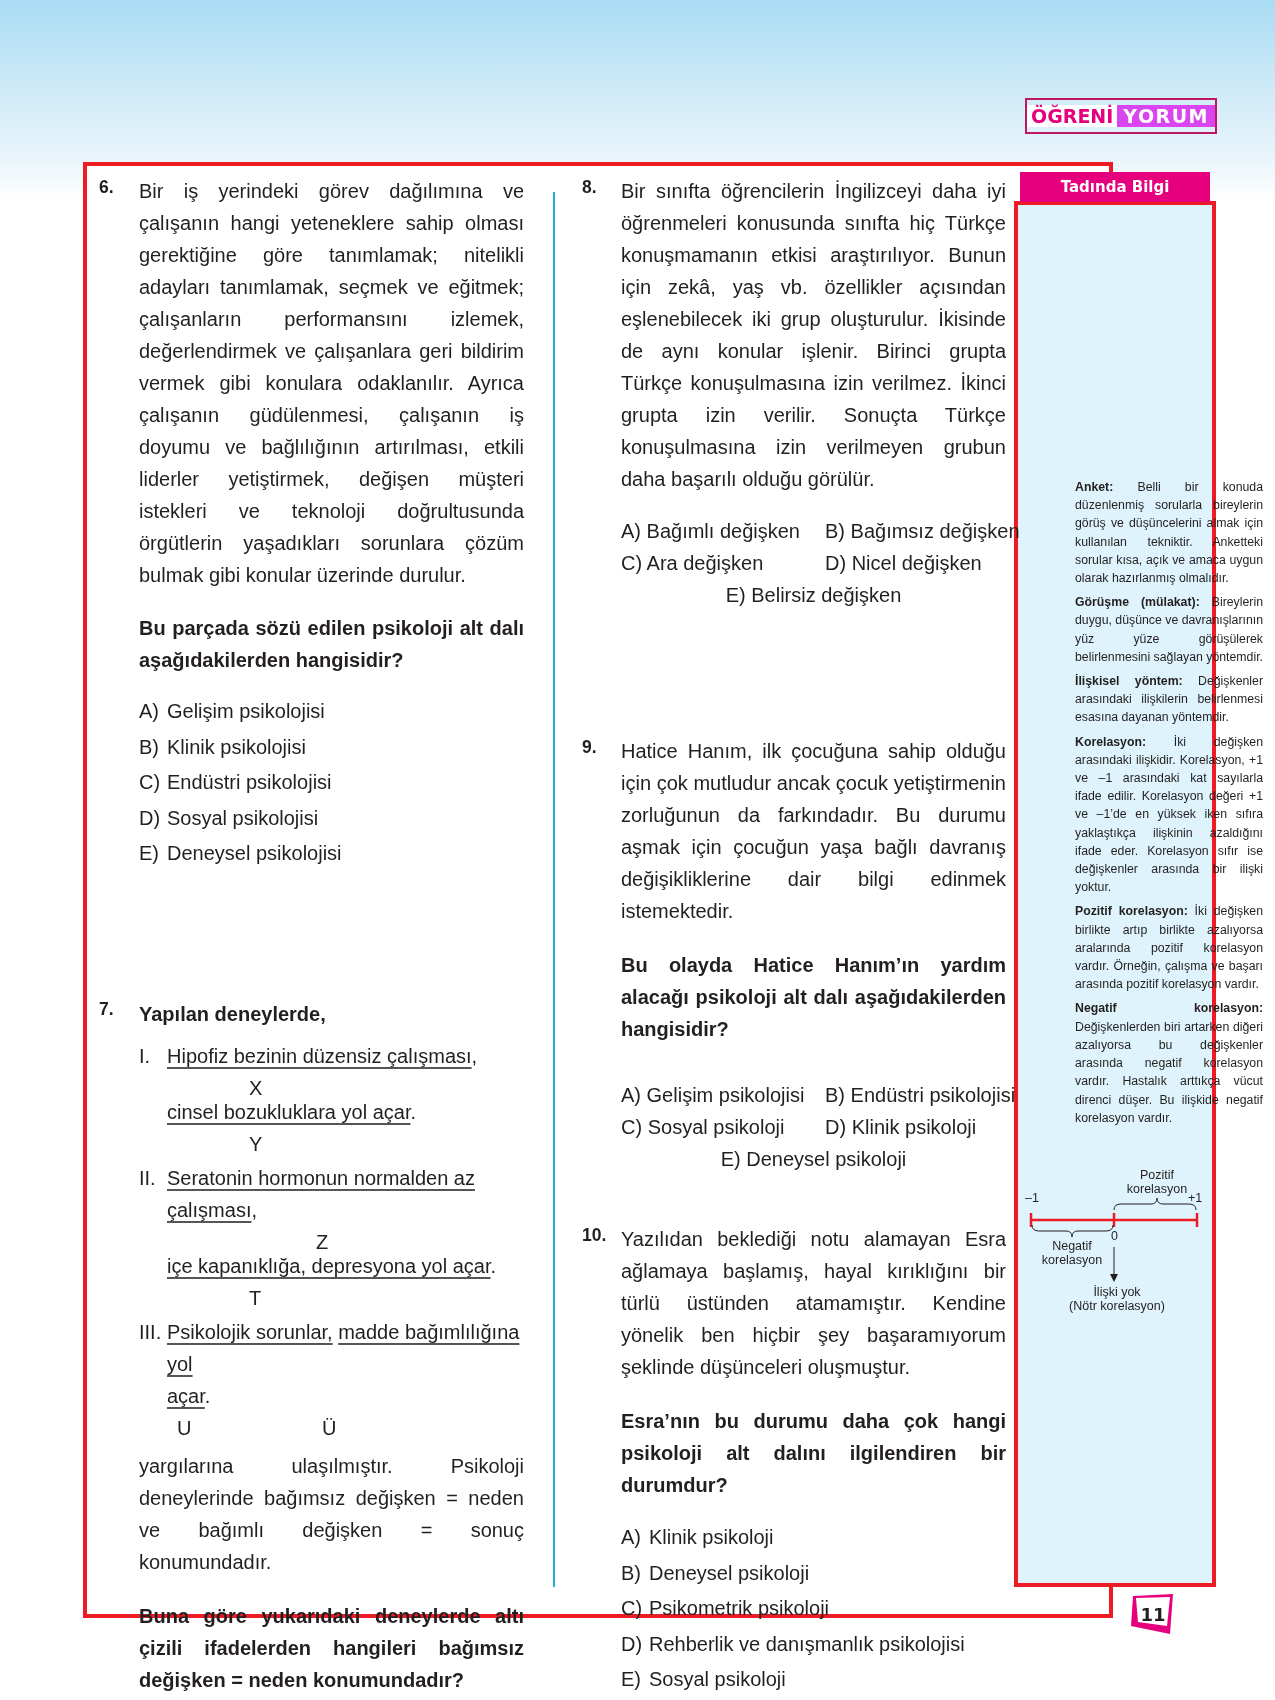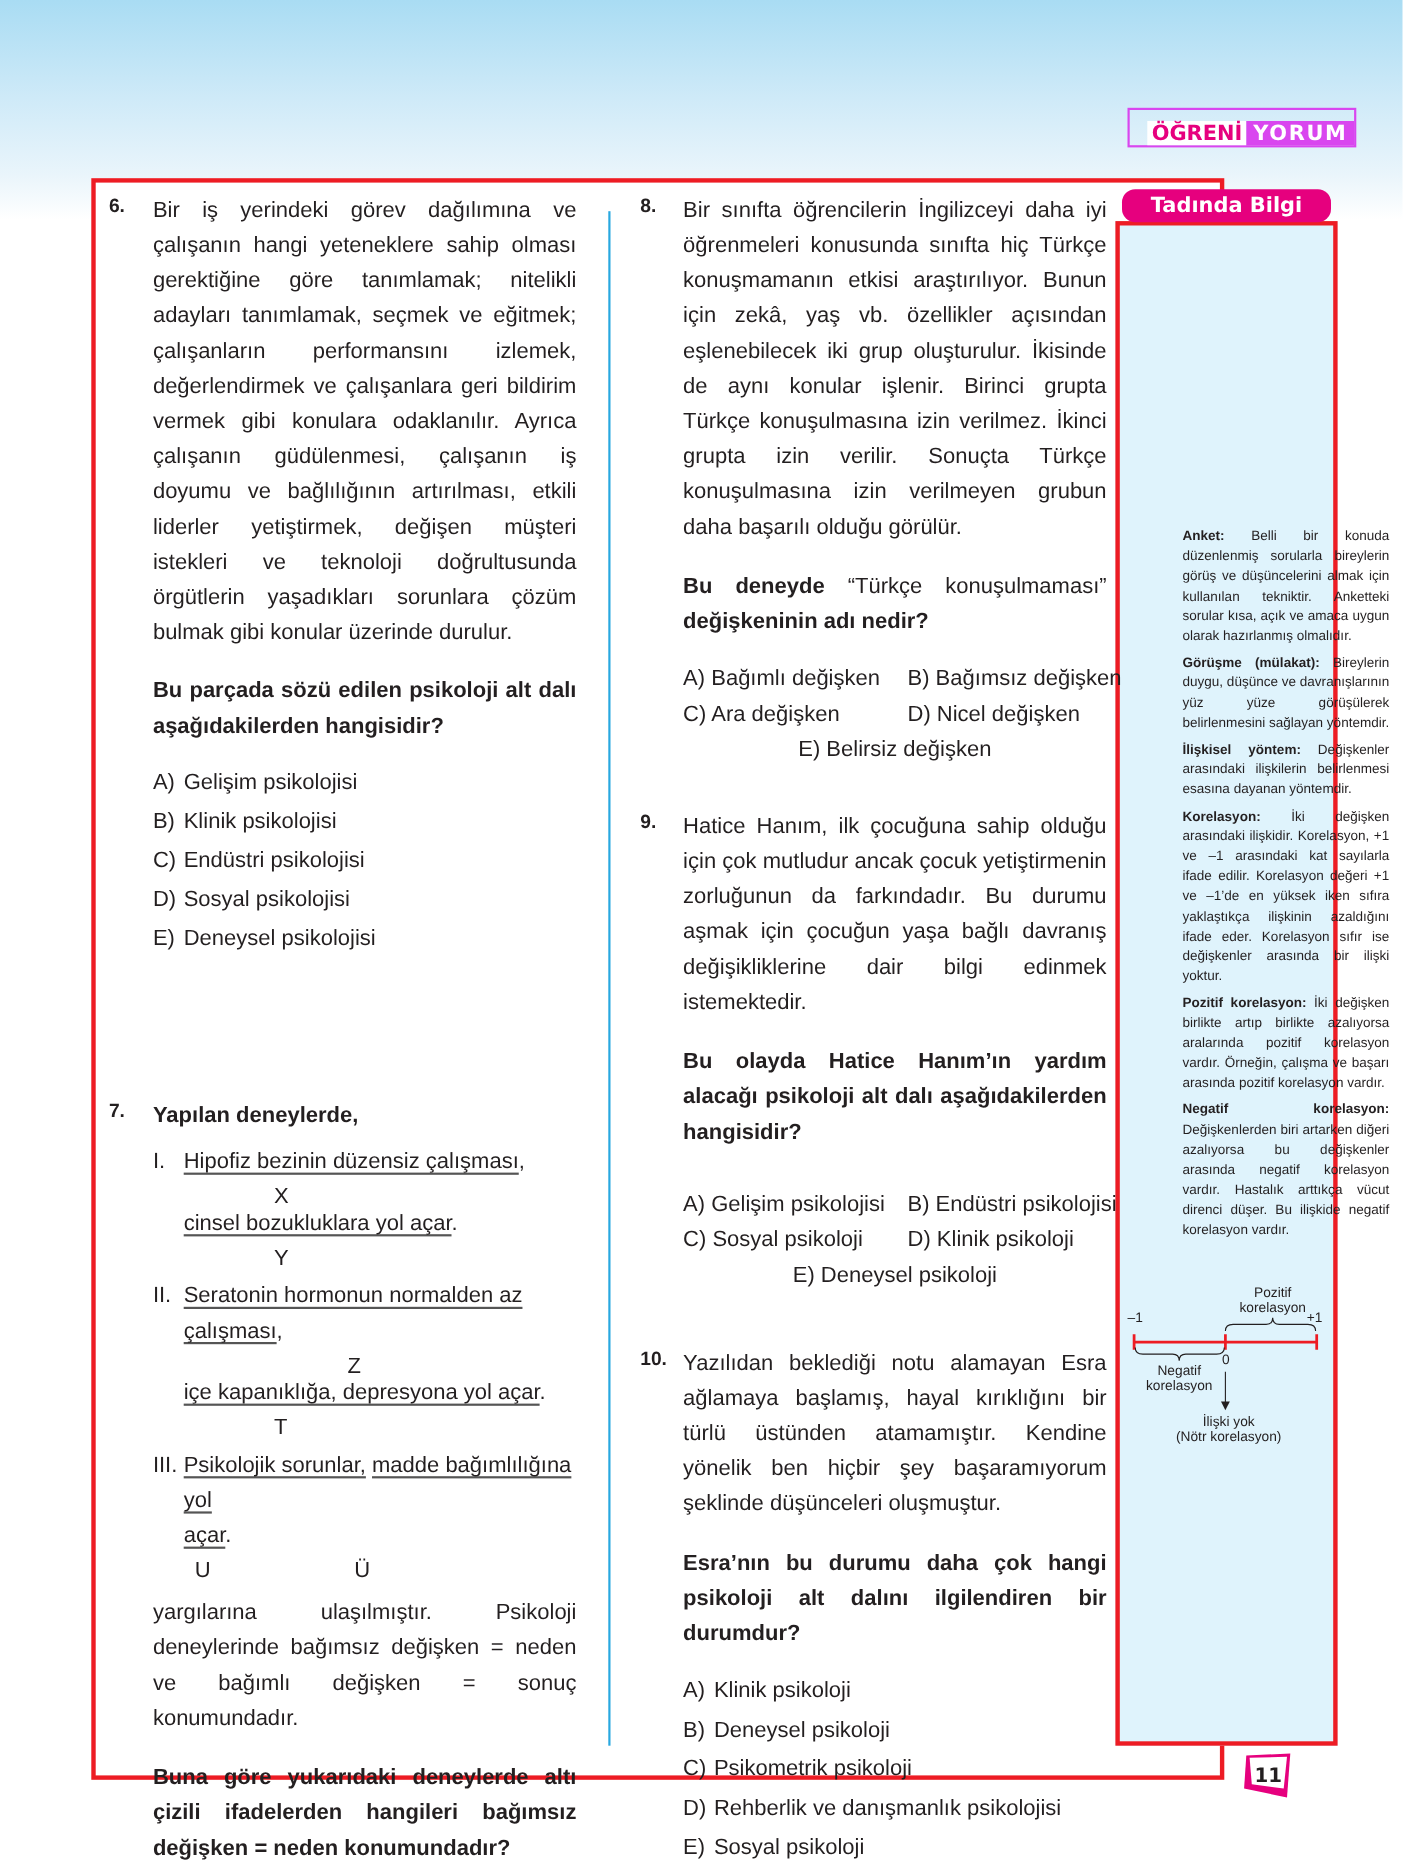--- a/index.html
+++ b/index.html
@@ -3,36 +3,36 @@
 <meta charset="utf-8">
 <style>
   html, body { margin: 0; padding: 0; }
   body {
     width: 1275px; height: 1700px; position: relative; overflow: hidden;
     background: linear-gradient(to bottom, #a9dcf3 0px, #cfeaf8 90px, #eaf5fb 160px, #ffffff 200px, #ffffff 100%);
     font-family: "Liberation Sans", sans-serif; color: #231f20;
   }
   .brand {
     position: absolute; left: 1025px; top: 98px; height: 32px;
-    display: flex; align-items: flex-end; border: 2px solid #d946ef;
-    font-family: "DejaVu Sans", sans-serif; font-weight: bold; font-size: 19px; padding-left: 16px;
+    display: flex; align-items: center; border: 2px solid #be185d;
+    font-family: "DejaVu Sans", sans-serif; font-weight: bold; font-size: 19px;
   }
   .brand .b1 { background: #fff; color: #e6007e; padding: 0 4px; display: flex; align-items: center; letter-spacing: 0; }
   .brand .b2 { background: #d946ef; color: #fff; padding: 0 6px; display: flex; align-items: center; letter-spacing: 1.5px; }
 
   .frame {
     position: absolute; left: 83px; top: 162px; width: 1030px; height: 1456px;
     border: 4px solid #ed1c24; box-sizing: border-box; background: #fff;
   }
   .divider { position: absolute; left: 553px; top: 192px; width: 2px; height: 1395px; background: #29a8e0; }
 
   .sidebar-tab {
     position: absolute; left: 1020px; top: 172px; width: 190px; height: 30px;
-    background: #e6007e; border-radius: 12px; color: #fff; font-family: "DejaVu Sans", sans-serif;
-    font-weight: bold; font-size: 19px; display: flex; align-items: center; justify-content: center;
+    background: #e6007e; border-radius: 0; color: #fff; font-family: "DejaVu Sans", sans-serif;
+    font-weight: bold; font-size: 15px; display: flex; align-items: center; justify-content: center;
   }
   .sidebar {
     position: absolute; left: 1014px; top: 201px; width: 202px; height: 1386px;
     border: 4px solid #ed1c24; box-sizing: border-box; background: #dff3fc;
   }
   .defs { position: absolute; left: 1075px; top: 478px; width: 188px; font-size: 12.3px; line-height: 18.2px; }
   .def { text-align: justify; margin-bottom: 6px; }
   .def b { font-weight: bold; }
 
   .q { position: absolute; font-size: 20px; line-height: 32px; }
@@ -161,21 +161,20 @@
     <div style="position:absolute;left:132px;top:0;"><span>B)</span> <span>Y - T - Ü</span></div>
     <div style="position:absolute;left:265px;top:0;font-family:Liberation Serif, serif;"><span>C)</span> <span>X - T - Ü</span></div>
     <div style="position:absolute;left:56px;top:35px;"><span>D)</span> <span>Y - T - U</span></div>
     <div style="position:absolute;left:206px;top:35px;"><span>E)</span> <span>Y - Z - T - Ü</span></div>
   </div>
 </div>
 
 <div class="qnum" style="left:582px;top:177px;">8.</div>
 <div class="q" style="left:621px;top:175px;width:385px;">
   <div class="qtext">Bir sınıfta öğrencilerin İngilizceyi daha iyi öğrenmeleri konusunda sınıfta hiç Türkçe konuşmamanın etkisi araştırılıyor. Bunun için zekâ, yaş vb. özellikler açısından eşlenebilecek iki grup oluşturulur. İkisinde de aynı konular işlenir. Birinci grupta Türkçe konuşulmasına izin verilmez. İkinci grupta izin verilir. Sonuçta Türkçe konuşulmasına izin verilmeyen grubun daha başarılı olduğu görülür.</div>
-  <div class="qprompt"><span>Bu deneyde</span><span style="font-weight:normal;"> “Türkçe konuşulmaması” </span><span>değişkeninin adı nedir?</span></div>
   <div class="opts-grid" style="margin-top:20px;">
     <div class="opt"><span>A)</span> <span>Bağımlı değişken</span></div>
     <div class="opt"><span>B)</span> <span>Bağımsız değişken</span></div>
     <div class="opt"><span>C)</span> <span>Ara değişken</span></div>
     <div class="opt"><span>D)</span> <span>Nicel değişken</span></div>
   </div>
   <div class="opt-center"><span>E)</span> <span>Belirsiz değişken</span></div>
 </div>
 
 <div class="qnum" style="left:582px;top:737px;">9.</div>

